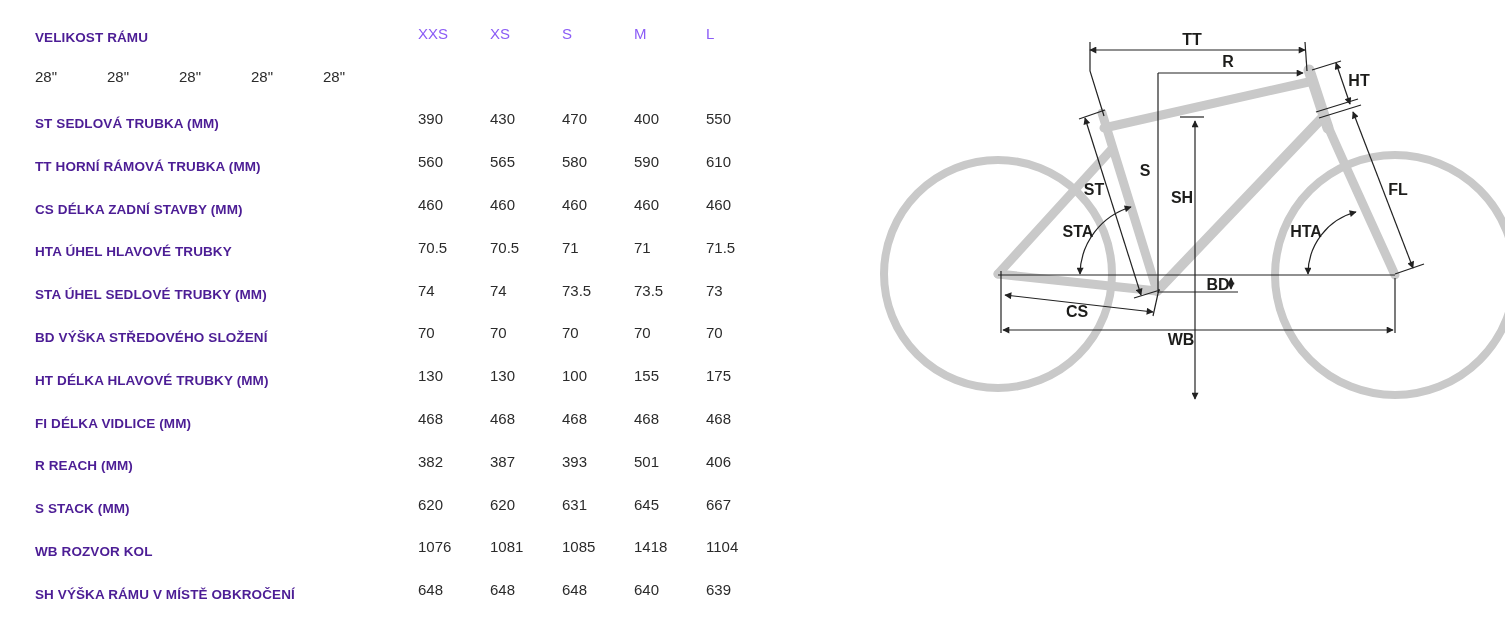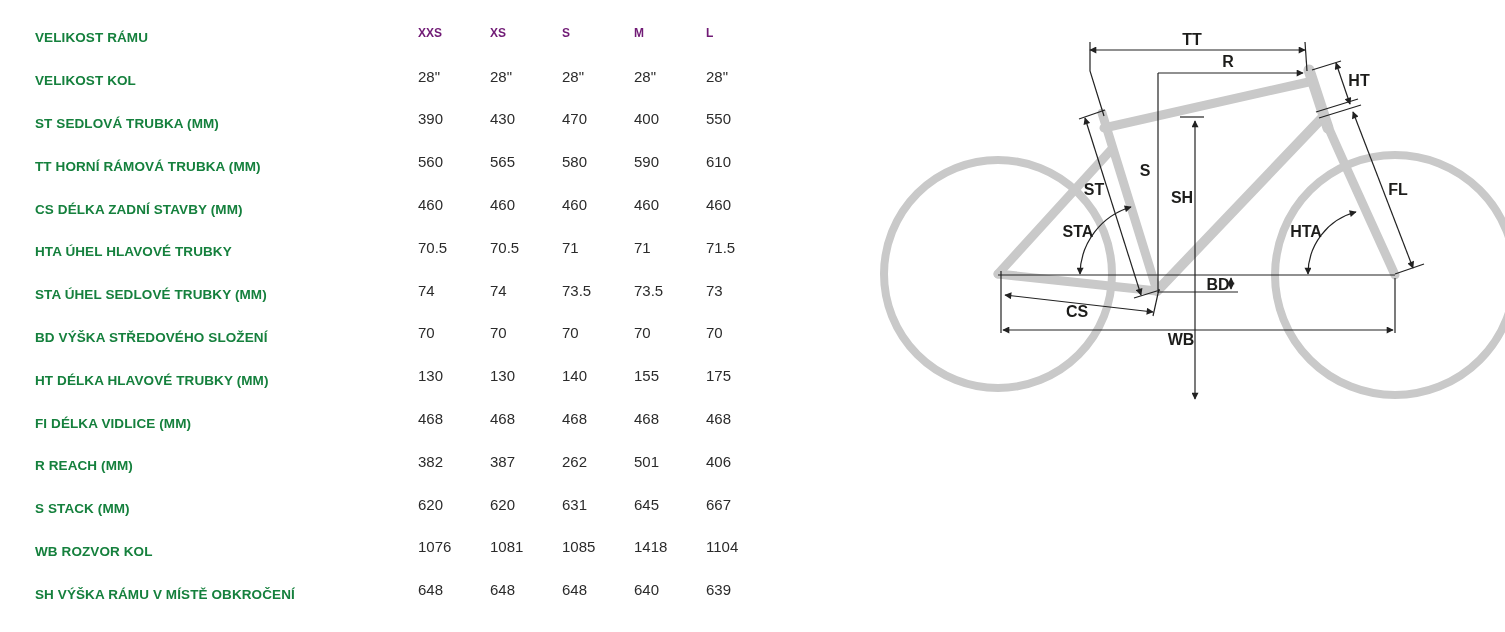--- a/index.html
+++ b/index.html
@@ -5,24 +5,24 @@
   html,body{margin:0;padding:0;background:#fff;}
   .canvas{
     position:relative;width:1505px;height:632px;background:#ffffff;overflow:hidden;
     font-family:"Liberation Sans",sans-serif;color:#1d1d1b;
   }
   
   .spec-table{position:absolute;left:35px;top:12px;width:720px;}
   .spec-row{display:flex;align-items:center;height:42.8px;}
   .spec-label{
     flex:0 0 383px;font-size:13.5px;font-weight:bold;letter-spacing:.1px;
-    text-transform:uppercase;white-space:nowrap;color:#15803d;margin-top:9px;
+    text-transform:uppercase;white-space:nowrap;color:#4c1d95;margin-top:9px;
   }
   .spec-value{flex:0 0 72px;font-size:15px;font-weight:normal;color:#2b2b2b;white-space:nowrap;}
-  .spec-row.header .spec-value{font-size:12px;font-weight:bold;color:#701a75;}
+  .spec-row.header .spec-value{font-size:15px;font-weight:normal;color:#8b5cf6;}
   
   .geo-diagram{position:absolute;left:872px;top:15px;width:660px;height:410px;}
   .geo-diagram svg{display:block;width:660px;height:410px;}
   .dim{stroke:#222;stroke-width:1.2;fill:none;}
   .tube{stroke:#c9c9c9;fill:none;stroke-linecap:round;}
   .geo-label{fill:#1d1d1b;font-family:"Liberation Sans",sans-serif;font-size:16px;font-weight:bold;}
 </style>
 </head>
 <body>
 
@@ -32,21 +32,20 @@
     <div class="spec-row header">
       <div class="spec-label">VELIKOST RÁMU</div>
       <div class="spec-value">XXS</div>
       <div class="spec-value">XS</div>
       <div class="spec-value">S</div>
       <div class="spec-value">M</div>
       <div class="spec-value">L</div>
     </div>
     <div id="spec-rows">
         <div class="spec-row">
-          <div class="spec-label">VELIKOST KOL</div>
           <div class="spec-value">28"</div>
           <div class="spec-value">28"</div>
           <div class="spec-value">28"</div>
           <div class="spec-value">28"</div>
           <div class="spec-value">28"</div>
         </div>
         <div class="spec-row">
           <div class="spec-label">ST SEDLOVÁ TRUBKA (MM)</div>
           <div class="spec-value">390</div>
           <div class="spec-value">430</div>
@@ -91,37 +90,37 @@
           <div class="spec-value">70</div>
           <div class="spec-value">70</div>
           <div class="spec-value">70</div>
           <div class="spec-value">70</div>
           <div class="spec-value">70</div>
         </div>
         <div class="spec-row">
           <div class="spec-label">HT DÉLKA HLAVOVÉ TRUBKY (MM)</div>
           <div class="spec-value">130</div>
           <div class="spec-value">130</div>
-          <div class="spec-value">140</div>
+          <div class="spec-value">100</div>
           <div class="spec-value">155</div>
           <div class="spec-value">175</div>
         </div>
         <div class="spec-row">
           <div class="spec-label">FI DÉLKA VIDLICE (MM)</div>
           <div class="spec-value">468</div>
           <div class="spec-value">468</div>
           <div class="spec-value">468</div>
           <div class="spec-value">468</div>
           <div class="spec-value">468</div>
         </div>
         <div class="spec-row">
           <div class="spec-label">R REACH (MM)</div>
           <div class="spec-value">382</div>
           <div class="spec-value">387</div>
-          <div class="spec-value">262</div>
+          <div class="spec-value">393</div>
           <div class="spec-value">501</div>
           <div class="spec-value">406</div>
         </div>
         <div class="spec-row">
           <div class="spec-label">S STACK (MM)</div>
           <div class="spec-value">620</div>
           <div class="spec-value">620</div>
           <div class="spec-value">631</div>
           <div class="spec-value">645</div>
           <div class="spec-value">667</div>

